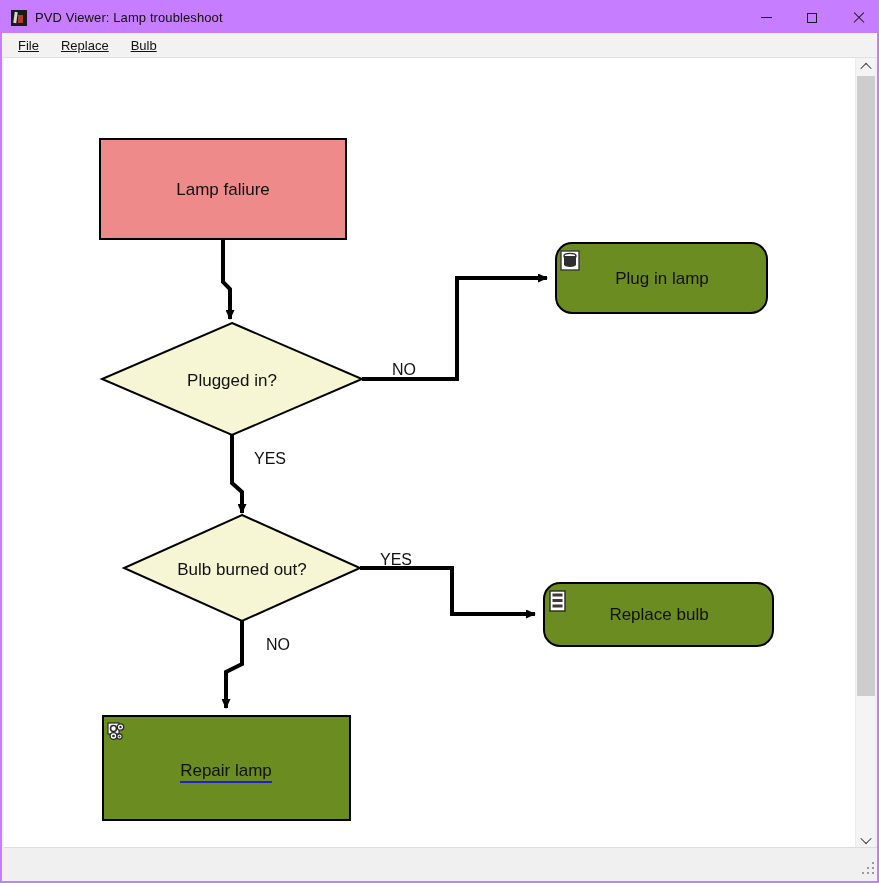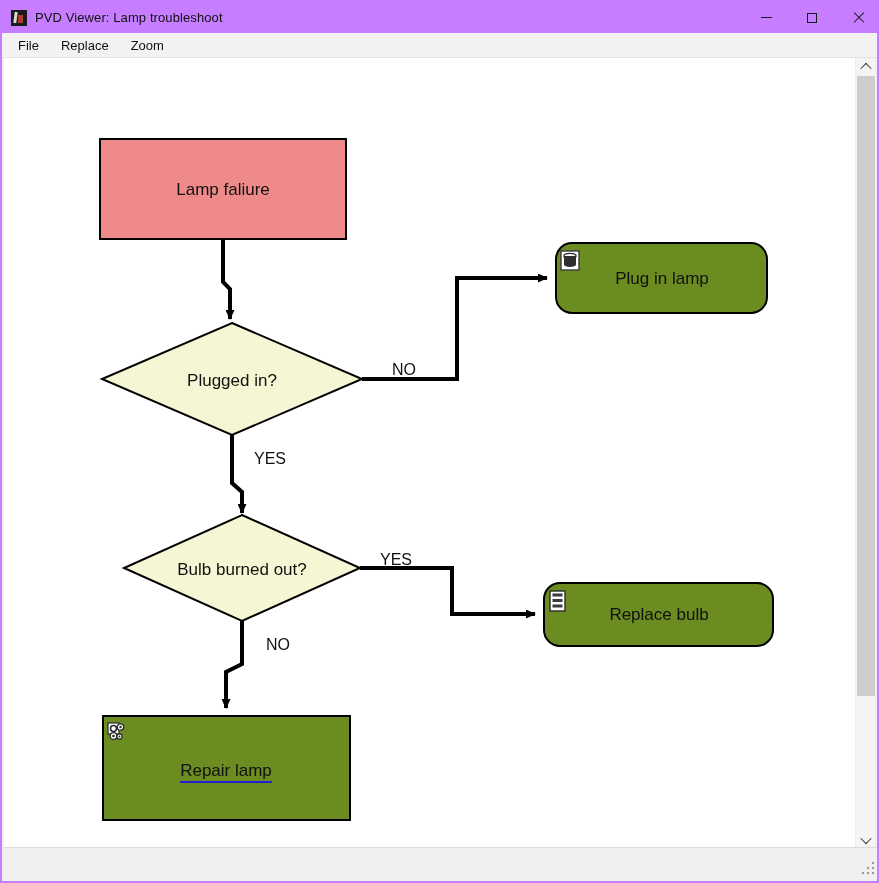--- a/index.html
+++ b/index.html
@@ -110,20 +110,21 @@
     display: flex;
     align-items: center;
     border-bottom: 1px solid #e2e2e2;
     box-sizing: border-box;
   }
   .menu-item {
     font-size: 13px;
     color: #111111;
     padding: 3px 11px;
     cursor: default;
+    text-decoration: underline;
   }
   .menu-item:first-child { margin-left: 5px; }
 
   
   .canvas-frame {
     position: absolute;
     left: 2px; top: 56px;
     width: 855px;
     height: 791px;
     background: #ffffff;
@@ -218,21 +219,21 @@
       </div>
       <div class="win-btn">
         <span class="glyph-close"></span>
       </div>
     </div>
   </div>
 
   <div class="menubar">
     <div class="menu-item">File</div>
     <div class="menu-item">Replace</div>
-    <div class="menu-item">Zoom</div>
+    <div class="menu-item">Bulb</div>
   </div>
 
   <div class="canvas-frame">
     <svg class="canvas-svg" width="855" height="791" viewBox="0 56 855 791">
       <defs>
         <marker id="arrowhead" markerWidth="10" markerHeight="9" refX="9" refY="4.5" orient="auto" markerUnits="userSpaceOnUse">
           <path d="M0,0 L10,4.5 L0,9 Z" fill="#000000"></path>
         </marker>
       </defs>
 

